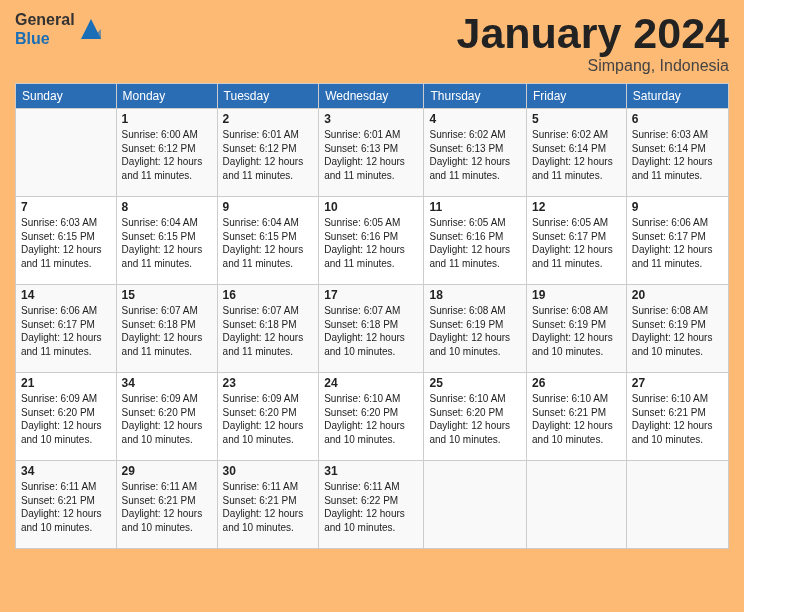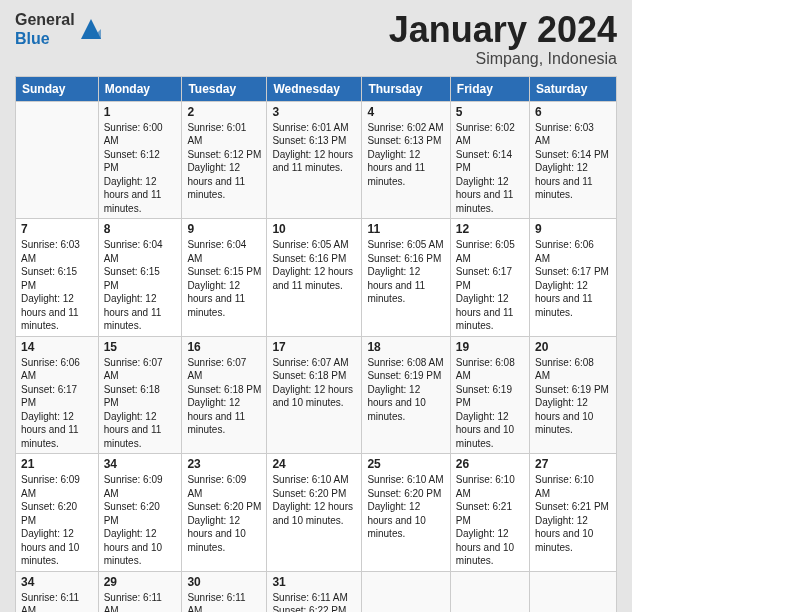--- a/index.html
+++ b/index.html
@@ -4,23 +4,23 @@
   <style>
     * { box-sizing: border-box; margin: 0; padding: 0; }
     body {
       font-family: Arial, sans-serif;
       background: #fff;
       width: 792px;
       height: 612px;
       overflow: hidden;
     }
     .page {
-      width: 632px;
+      width: 744px;
       height: 612px;
-      background: #e5e5e5;
+      background: #fdba74;
       padding: 10px 15px;
     }
     .header {
       display: flex;
       justify-content: space-between;
       align-items: flex-start;
       margin-bottom: 8px;
     }
     .logo {
       display: flex;
@@ -36,41 +36,41 @@
     .logo-text .blue { color: #1a6eb5; }
     .logo-icon {
       width: 28px;
       height: 28px;
       margin-left: 2px;
     }
     .title-area {
       text-align: right;
     }
     .month-title {
-      font-size: 36px;
+      font-size: 43px;
       font-weight: bold;
       color: #222;
       line-height: 1.1;
     }
     .location {
       font-size: 16px;
       color: #444;
     }
     .calendar {
       width: 100%;
       border-collapse: collapse;
       font-size: 10px;
     }
     .calendar th {
       background: #2a6db5;
       color: #fff;
       text-align: left;
       padding: 5px 6px;
       font-size: 12px;
-      font-weight: bold;
+      font-weight: normal;
       border: 1px solid #ccc;
     }
     .calendar td {
       border: 1px solid #ccc;
       vertical-align: top;
       padding: 3px 5px;
       width: 113px;
       min-height: 75px;
       height: 88px;
     }

